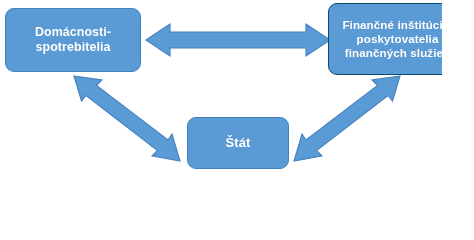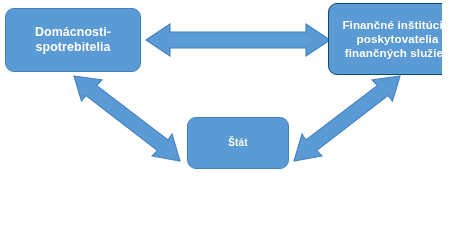--- a/index.html
+++ b/index.html
@@ -62,21 +62,21 @@
     height: 72px;
     border-radius: 9px;
     font-size: 11.6px;
   }
   #node-state {
     left: 187px;
     top: 117px;
     width: 102px;
     height: 52px;
     border-radius: 9px;
-    font-size: 10px;
+    font-size: 13px;
   }
 </style>
 </head>
 <body>
 
 <div id="diagram-root">
 
   <svg id="diagram-svg" viewBox="0 0 474 173" xmlns="http://www.w3.org/2000/svg">
 
     <g>

